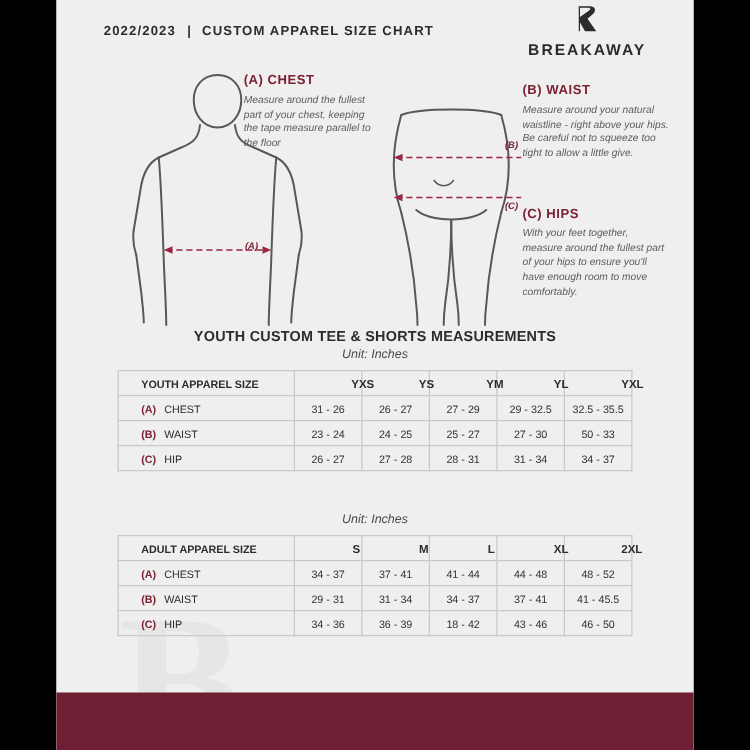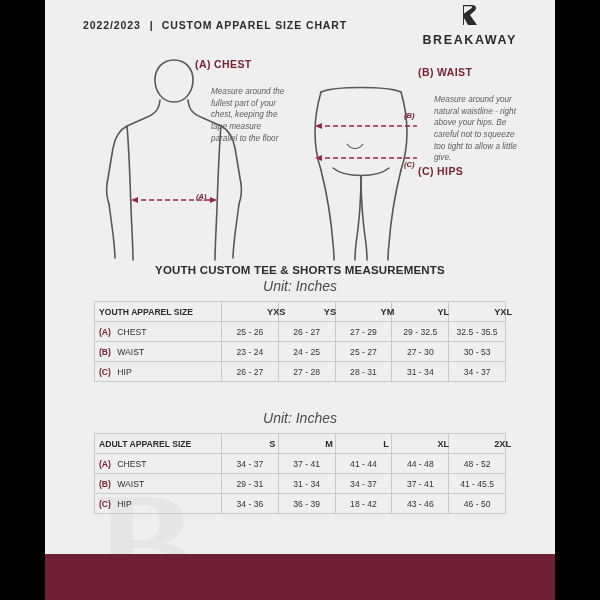--- a/index.html
+++ b/index.html
@@ -98,21 +98,21 @@
     width: 112px;
   }
   .blk h3 {
     margin: 0 0 4px 0;
     font-size: 10.5px;
     font-weight: bold;
     color: #7b2233;
     letter-spacing: 0.4px;
   }
   .blk p {
-    margin: 16px;
+    margin: 0;
     font-size: 8.2px;
     line-height: 1.42;
     color: #5d5d5d;
     font-style: italic;
   }
   .blk-chest { left: 150px; top: 10px; width: 108px; }
   .blk-waist { left: 373px; top: 18px; width: 118px; }
   .blk-hips  { left: 373px; top: 117px; width: 118px; }
   .lbl {
     position: absolute;
@@ -127,21 +127,21 @@
     width: 100%;
     text-align: center;
   }
   .sect-title {
     font-size: 11.5px;
     font-weight: bold;
     color: #2c2c2c;
     letter-spacing: 0.2px;
   }
   .sect-sub {
-    font-size: 14px;
+    font-size: 10px;
     font-style: italic;
     color: #4a4a4a;
     margin-top: 2px;
   }
   table {
     border-collapse: collapse;
     width: 412px;
     margin: 7px auto 0 auto;
     table-layout: fixed;
   }
@@ -149,21 +149,21 @@
     border: 1px solid #c9c9c9;
     font-size: 8.6px;
     color: #333;
     height: 19px;
     text-align: center;
     font-weight: normal;
     padding: 0;
   }
   th.rowhead, td.rowhead {
     text-align: left;
-    padding-left: 4px;
+    padding-left: 18px;
     width: 122px;
   }
   th.rowhead {
     font-weight: bold;
     font-size: 8.6px;
     color: #2c2c2c;
   }
   th.colhead {
     font-weight: bold;
     font-size: 9.2px;
@@ -256,20 +256,21 @@
     <div class="blk blk-chest">
       <h3>(A) CHEST</h3>
       <p>Measure around the fullest part of your chest, keeping the tape measure parallel to the floor</p>
     </div>
     <div class="blk blk-waist">
       <h3>(B) WAIST</h3>
       <p>Measure around your natural waistline - right above your hips. Be careful not to squeeze too tight to allow a little give.</p>
     </div>
     <div class="blk blk-hips">
       <h3>(C) HIPS</h3>
+      <p>With your feet together, measure around the fullest part of your hips to ensure you'll have enough room to move comfortably.</p>
     </div>
   </div>
 
   <div class="sect youth">
     <div class="sect-title">YOUTH CUSTOM TEE &amp; SHORTS MEASUREMENTS</div>
     <div class="sect-sub">Unit: Inches</div>
     <table>
       <thead>
         <tr>
           <th class="rowhead">YOUTH APPAREL SIZE</th>
@@ -279,36 +280,36 @@
           <th class="colhead">YL</th>
           <th class="colhead">YXL</th>
         </tr>
       </thead>
       <tbody>
         <tr>
           <td class="rowhead">
             <span class="tag" style="margin-right: 4px;">(A)</span>
             <span class="nm">CHEST</span>
           </td>
-          <td>25 - 26</td>
+          <td>31 - 26</td>
           <td>26 - 27</td>
           <td>27 - 29</td>
           <td>29 - 32.5</td>
           <td>32.5 - 35.5</td>
         </tr>
         <tr>
           <td class="rowhead">
             <span class="tag" style="margin-right: 4px;">(B)</span>
             <span class="nm">WAIST</span>
           </td>
           <td>23 - 24</td>
           <td>24 - 25</td>
           <td>25 - 27</td>
           <td>27 - 30</td>
-          <td>30 - 53</td>
+          <td>50 - 33</td>
         </tr>
         <tr>
           <td class="rowhead">
             <span class="tag" style="margin-right: 4px;">(C)</span>
             <span class="nm">HIP</span>
           </td>
           <td>26 - 27</td>
           <td>27 - 28</td>
           <td>28 - 31</td>
           <td>31 - 34</td>

